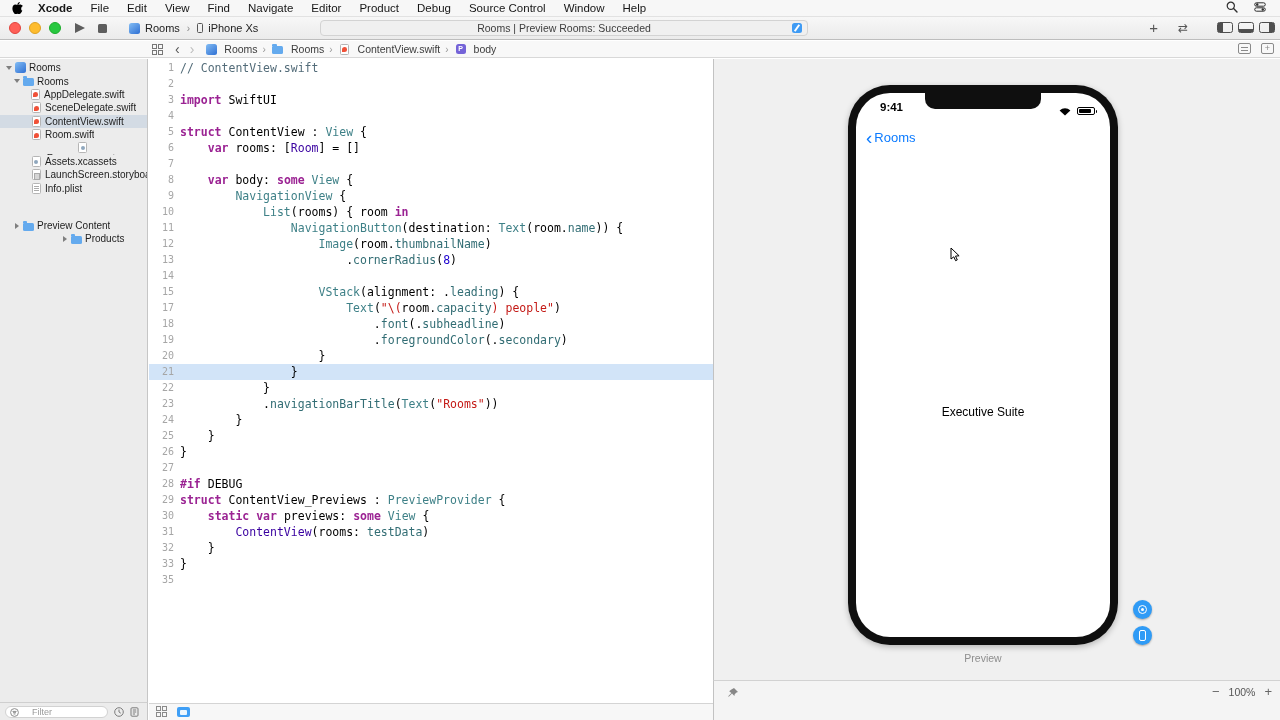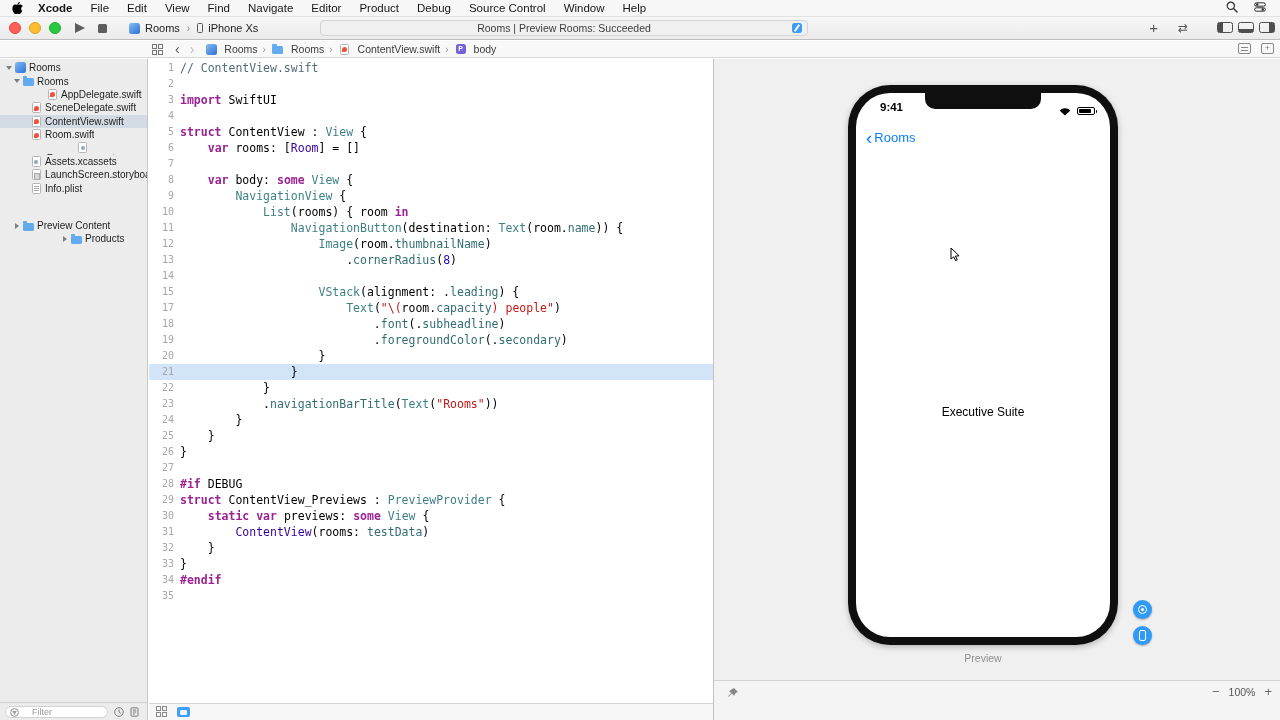--- a/index.html
+++ b/index.html
@@ -266,21 +266,21 @@
         </div>
         <div class="nav-row" style="padding-left: 12px;">
           <span class="disc-box">
             <span class="disc open"></span>
           </span>
           <span class="nico">
             <span class="ic-folder"></span>
           </span>
           <span class="nav-label">Rooms</span>
         </div>
-        <div class="nav-row" style="padding-left: 36px;">
+        <div class="nav-row" style="padding-left: 19px;">
           <span class="disc-box"></span>
           <span class="nico">
             <span class="ic-doc ic-swift"></span>
           </span>
           <span class="nav-label">AppDelegate.swift</span>
         </div>
         <div class="nav-row" style="padding-left: 20px;">
           <span class="disc-box"></span>
           <span class="nico">
             <span class="ic-doc ic-swift"></span>
@@ -502,24 +502,20 @@
         </div>
         <div class="code-line">
           <span class="ln">32</span>
           <span class="lc"><span>    }</span></span>
         </div>
         <div class="code-line">
           <span class="ln">33</span>
           <span class="lc"><span>}</span></span>
         </div>
         <div class="code-line">
-          <span class="ln">34</span>
-          <span class="lc"><span class="tk-k">#endif</span></span>
-        </div>
-        <div class="code-line">
           <span class="ln">35</span>
           <span class="lc"></span>
         </div>
       </div>
   </div>
 
   <div class="editor-strip">
     <span>
       <svg width="11" height="11" viewBox="0 0 11 11">
           <rect x="0.5" y="0.5" width="4" height="4" fill="none" stroke="#8a8a8a"></rect>

